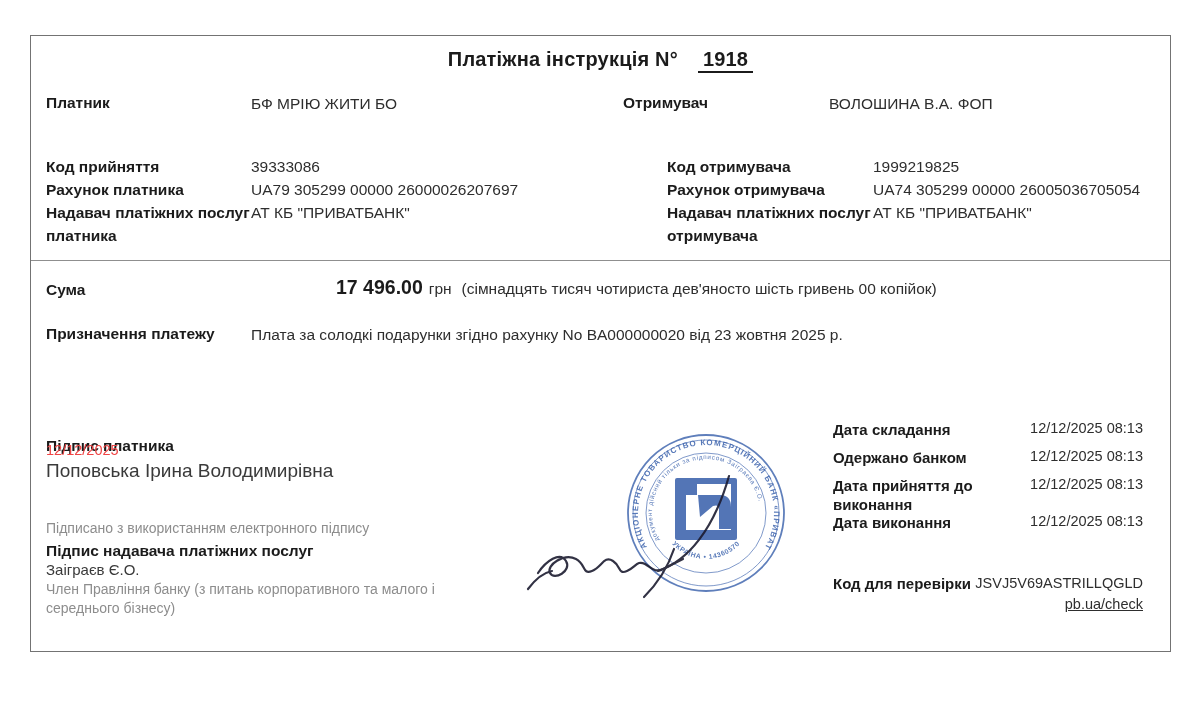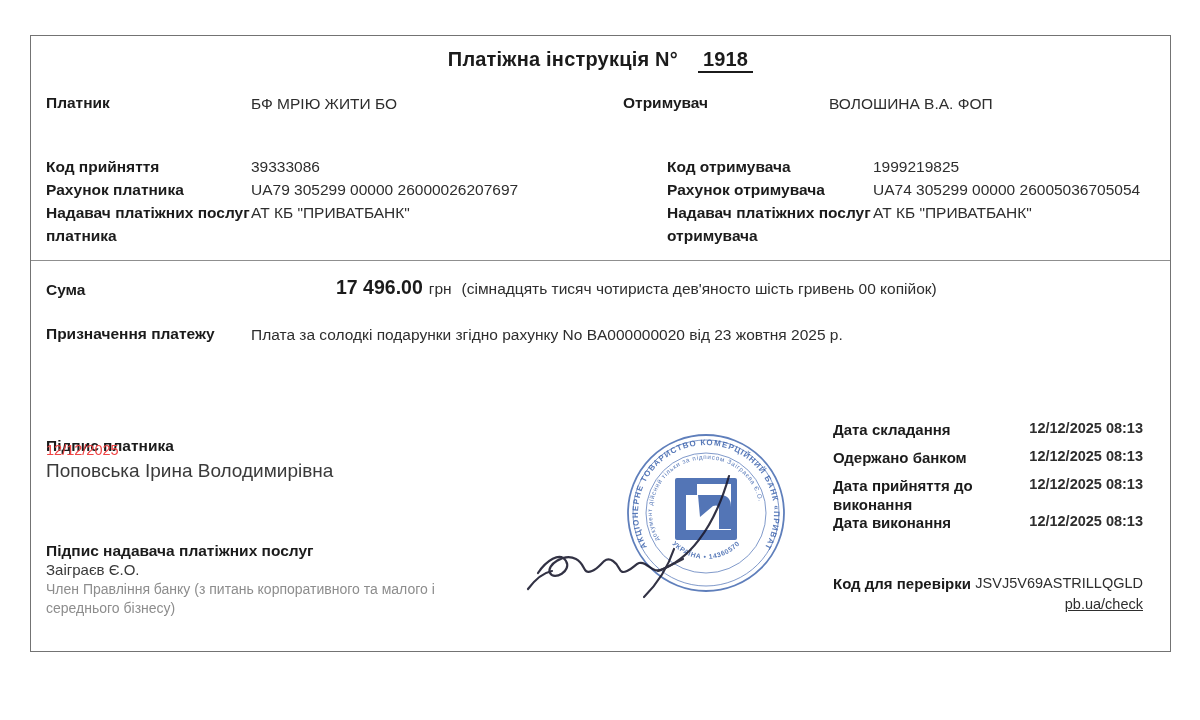--- a/index.html
+++ b/index.html
@@ -50,21 +50,21 @@
   .bsig-name  { position:absolute; left:15px; top:525px; font-size:15px; color:#3a3a3a; }
   .bsig-role  { position:absolute; left:15px; top:544px; width:440px;
                 font-size:14px; line-height:19px; color:#8d8d8d; }
 
   
   .stamp-wrap { position:absolute; left:485px; top:385px; width:300px; height:195px; }
 
   
   .date-row { position:absolute; left:802px; width:310px; display:flex; align-items:flex-start; }
   .date-row .lbl { font-size:15px; line-height:19px; }
-  .date-row .val { font-size:14.5px; margin-left:auto; white-space:nowrap; color:#2e2e2e;font-weight:bold; }
+  .date-row .val { font-size:14.5px; margin-left:auto; white-space:nowrap; color:#2e2e2e; }
   .date-row-0 { top:384px; } .date-row-1 { top:412px; }
   .date-row-2 { top:440px; } .date-row-3 { top:477px; }
   .date-row-2 .lbl { width:160px; }
 
   
   .verif-row  { position:absolute; left:802px; top:539px; width:310px; display:flex; }
   .verif-row .lbl { font-size:15px; white-space:nowrap; }
   .verif-code { margin-left:auto; font-size:14.5px; color:#2e2e2e; white-space:nowrap; }
   .verif-link-row { position:absolute; left:802px; top:559px; width:310px; text-align:right; }
   .verif-link { font-size:14.5px; color:#2e2e2e; text-decoration:underline; }
@@ -107,20 +107,21 @@
   <div class="amount-line">
     <span class="sum">17 496.00</span><span class="cur">грн</span><span class="words">(сімнадцять тисяч чотириста дев'яносто шість гривень 00 копійок)</span>
   </div>
 
   <div class="purpose-label lbl">Призначення платежу</div>
   <div class="purpose-value val">Плата за солодкі подарунки згідно рахунку No BA000000020 від 23 жовтня 2025 р.</div>
 
   <div class="psig-label lbl">Підпис платника</div>
   <div class="psig-date">12/12/2025</div>
   <div class="psig-name">Поповська Ірина Володимирівна</div>
+  <div class="esign-note">Підписано з використанням електронного підпису</div>
   <div class="bsig-label lbl">Підпис надавача платіжних послуг</div>
   <div class="bsig-name">Заіграєв Є.О.</div>
   <div class="bsig-role">Член Правління банку (з питань корпоративного та малого і середнього бізнесу)</div>
 
   <div class="stamp-wrap">
     <svg width="300" height="195" viewBox="0 0 300 195">
       <g fill="none" stroke="#3c63ad" opacity="0.82">
         <circle cx="190" cy="92" r="78" stroke-width="1.8"></circle>
         <circle cx="190" cy="92" r="73" stroke-width="0.8"></circle>
         <circle cx="190" cy="92" r="60" stroke-width="0.8"></circle>

